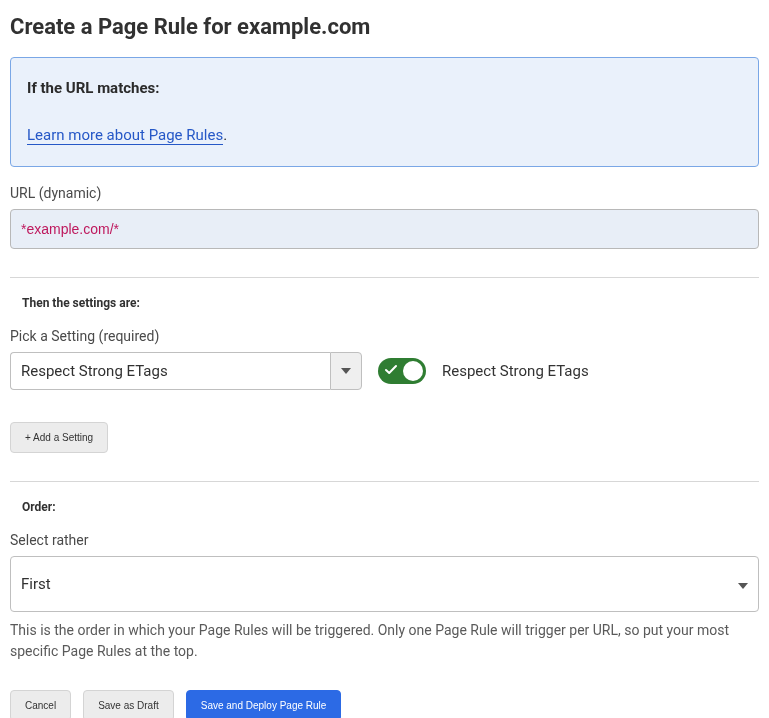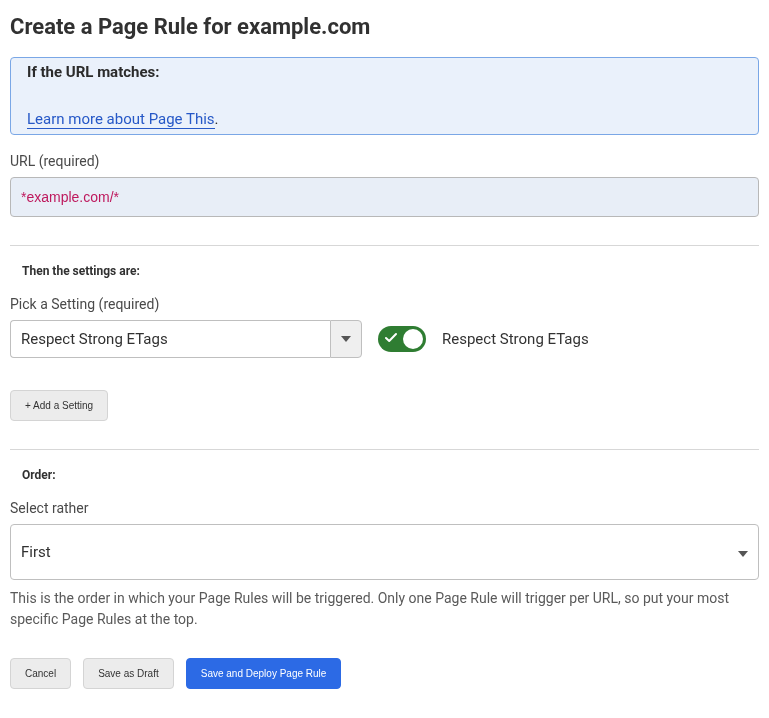--- a/index.html
+++ b/index.html
@@ -13,21 +13,21 @@
   }
   h1 {
     font-size: 22px;
     font-weight: 700;
     margin: 4px 0 18px 0;
   }
   .info-box {
     border: 1px solid #7aa7e6;
     background: #eaf1fb;
     border-radius: 4px;
-    padding: 3px 16px;
+    padding: 19px 16px;
     font-size: 15px;
     line-height: 1.55;
     color: #2b2b2b;
   }
   .info-box b { font-weight: 700; }
   .info-box a {
     color: #2658c7;
     text-decoration: none;
     border-bottom: 1px solid #2658c7;
   }
@@ -170,24 +170,24 @@
 </head>
 <body>
 
 
 
 <h1>Create a Page Rule for example.com</h1>
 
 <div class="info-box">
   <b>If the URL matches:</b><br>
   <br>
-  <a href="#">Learn more about Page This</a><span>.</span>
-</div>
-
-<label class="field-label">URL (required)</label>
+  <a href="#">Learn more about Page Rules</a><span>.</span>
+</div>
+
+<label class="field-label">URL (dynamic)</label>
 <input class="url-input" type="text" value="*example.com/*" style="">
 
 <hr class="sep">
 
 <h2>Then the settings are:</h2>
 
 <label class="field-label" style="margin-top:16px">Pick a Setting (required)</label>
 
 <div class="setting-row">
   <div class="select-combo">

